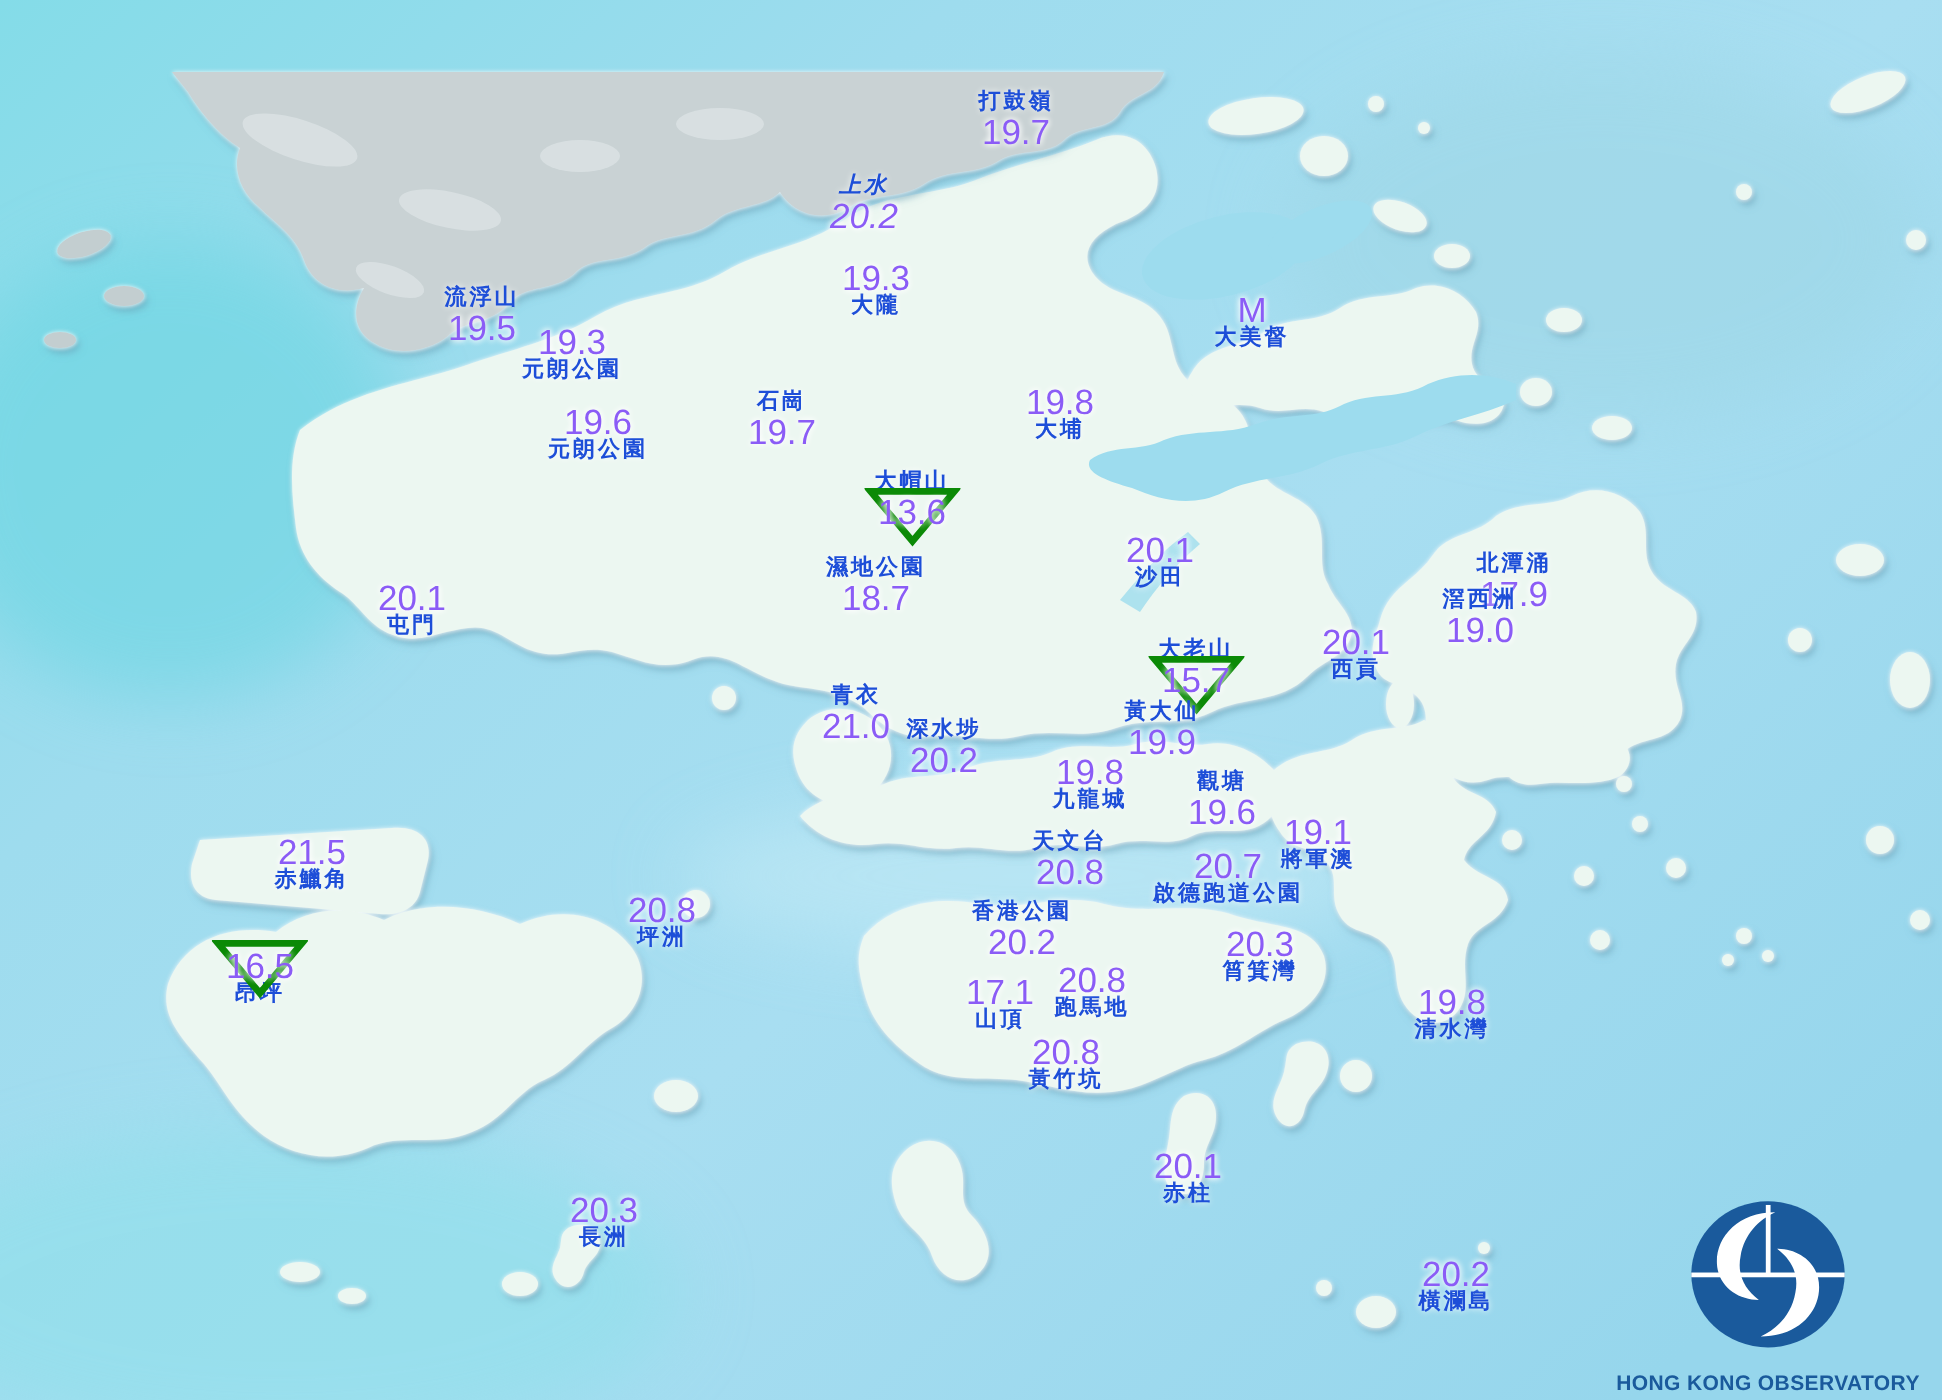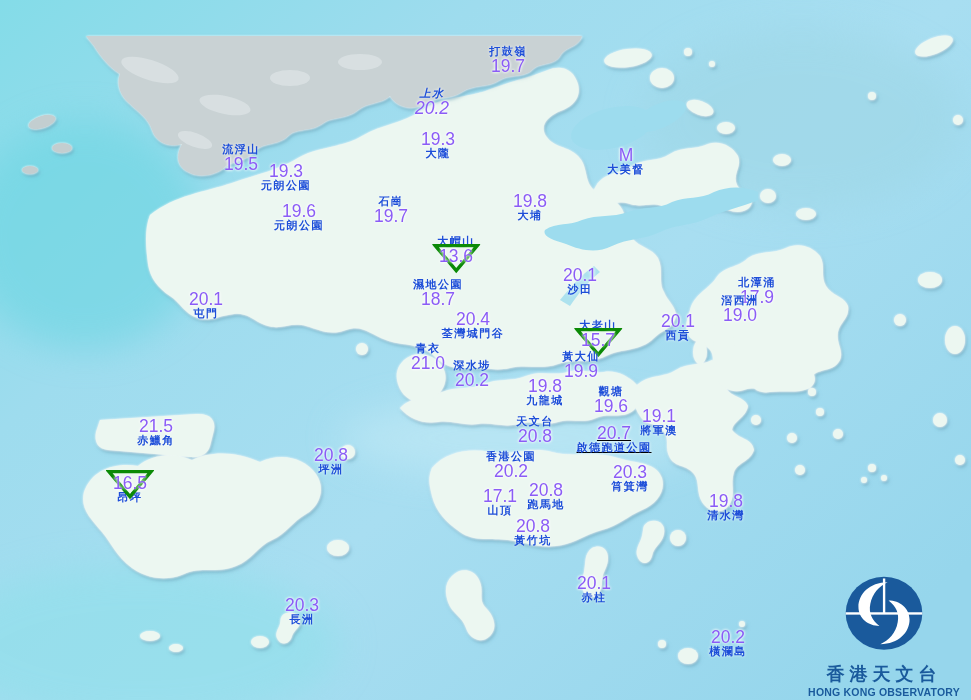--- a/index.html
+++ b/index.html
@@ -253,24 +253,20 @@
         <span class="st-temp"><span class="temp-inner">18.7</span></span>
       </div>
       <div class="station" style="left: 580px; top: 266px;">
         <span class="st-temp"><span class="temp-inner">20.1</span></span>
         <span class="st-name">沙田</span>
       </div>
       <div class="station" style="left: 757px; top: 247px; margin-top: 30px;">
         <span class="st-name">北潭涌</span>
         <span class="st-temp"><span class="temp-inner">17.9</span></span>
       </div>
-      <div class="station" style="left: 473px; top: 310px;">
-        <span class="st-temp"><span class="temp-inner">20.4</span></span>
-        <span class="st-name">荃灣城門谷</span>
-      </div>
       <div class="station" style="left: 206px; top: 290px;">
         <span class="st-temp"><span class="temp-inner">20.1</span></span>
         <span class="st-name">屯門</span>
       </div>
       <div class="station" style="left: 740px; top: 295px;">
         <span class="st-name">滘西洲</span>
         <span class="st-temp"><span class="temp-inner">19.0</span></span>
       </div>
       <div class="station" style="left: 678px; top: 312px;">
         <span class="st-temp"><span class="temp-inner">20.1</span></span>
@@ -303,21 +299,21 @@
         <span class="st-temp"><span class="temp-inner">19.6</span></span>
       </div>
       <div class="station" style="left: 659px; top: 407px;">
         <span class="st-temp"><span class="temp-inner">19.1</span></span>
         <span class="st-name">將軍澳</span>
       </div>
       <div class="station" style="left: 535px; top: 416px;">
         <span class="st-name">天文台</span>
         <span class="st-temp"><span class="temp-inner">20.8</span></span>
       </div>
-      <div class="station" style="left: 614px; top: 424px; text-decoration: underline;">
+      <div class="station" style="left: 614px; top: 424px;">
         <span class="st-temp"><span class="temp-inner">20.7</span></span>
         <span class="st-name">啟德跑道公園</span>
       </div>
       <div class="station" style="left: 156px; top: 417px;">
         <span class="st-temp"><span class="temp-inner">21.5</span></span>
         <span class="st-name">赤鱲角</span>
       </div>
       <div class="station" style="left: 511px; top: 451px;">
         <span class="st-name">香港公園</span>
         <span class="st-temp"><span class="temp-inner">20.2</span></span>
@@ -369,17 +365,16 @@
   <div class="logo">
     <svg width="92" height="84" viewBox="0 0 100 92" aria-hidden="true">
       <ellipse cx="50" cy="44" rx="42" ry="40" fill="#1a5a9c"></ellipse>
       <g fill="#ffffff">
         <rect x="8" y="43" width="84" height="2.6"></rect>
         <rect x="48.8" y="6" width="2.6" height="38"></rect>
         <path d="M54,10 C34,10 22,23 22,37 C22,50 33,58 45,58 C37,52 33,44 35,34 C37,22 45,14 54,10 Z"></path>
         <path d="M46,78 C66,78 78,65 78,51 C78,38 67,30 55,30 C63,36 67,44 65,54 C63,66 55,74 46,78 Z"></path>
       </g>
     </svg>
-    <div class="logo-cn">香港天文台</div>
     <div class="logo-en">HONG KONG OBSERVATORY</div>
   </div>
 
 </div>
 
 </body></html>

